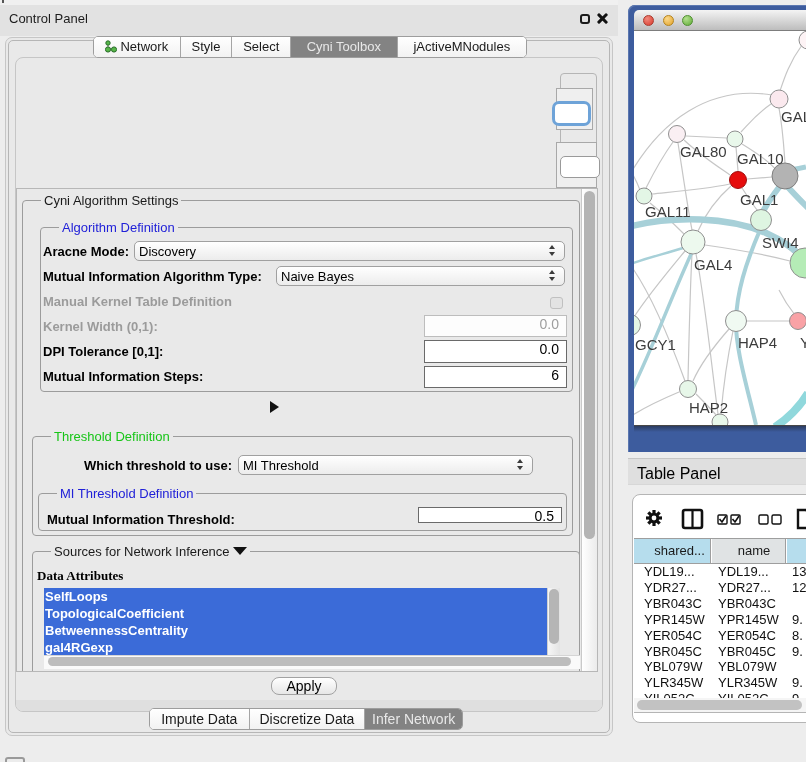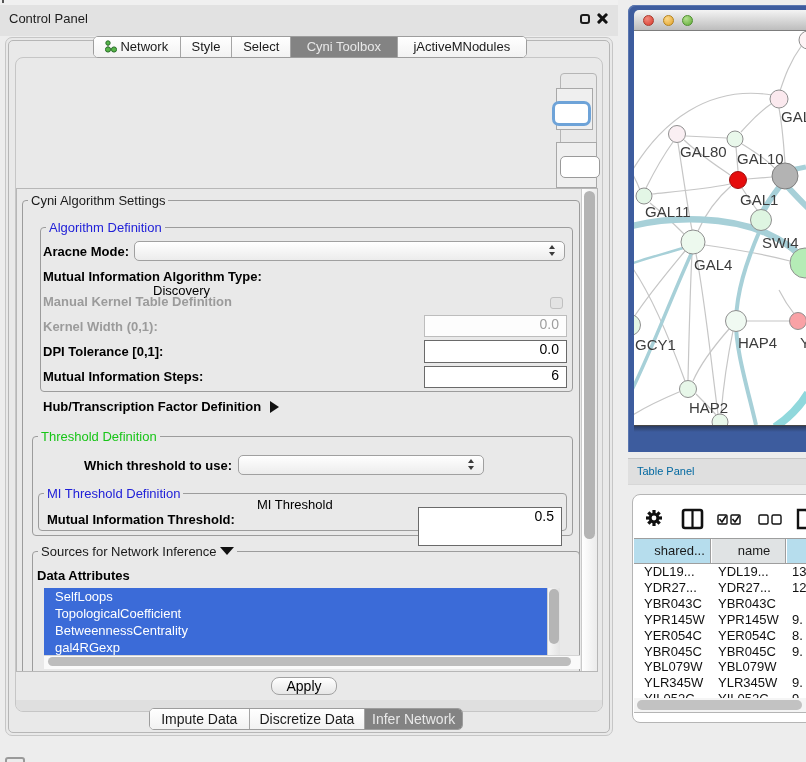--- a/index.html
+++ b/index.html
@@ -22,27 +22,27 @@
 #cp-close .b2 { transform:rotate(-45deg); }
 
 
 .seg-strip { display:flex; height:22px; border:1px solid #9d9d9d; border-radius:5px; background:#fff; overflow:hidden; }
 .seg { font-size:13px; color:#1a1a1a; text-align:center; line-height:20px; border-right:1px solid #a5a5a5; background:linear-gradient(#ffffff,#f2f2f2); white-space:nowrap; }
 .seg:last-child { border-right:none; }
 .seg.sel { background:#838383; color:#e8e8e8; }
 
 
 .grp { position:absolute; border:1px solid #9c9c9c; border-radius:4px; }
-.grp > .gt { position:absolute; top:-8px; left:5px; background:#e9e9e9; padding:0 3px; font-size:13px; line-height:15px; color:#1a1a1a; white-space:nowrap; }
+.grp > .gt { position:absolute; top:-8px; left:18px; background:#e9e9e9; padding:0 3px; font-size:13px; line-height:15px; color:#1a1a1a; white-space:nowrap; }
 .lbl { position:absolute; font-size:13px; font-weight:bold; color:#000; white-space:nowrap; }
 .dis { color:#9b9b9b; }
 
 
 .combo { position:absolute; border:1px solid #a0a0a0; border-radius:5px; background:linear-gradient(#ffffff,#ececec); font-size:13px; color:#000; }
-.combo .ct { position:absolute; left:18px; top:2px;margin-top:39px; }
+.combo .ct { position:absolute; left:4px; top:2px; }
 .combo .ar { position:absolute; right:8px; top:3px; width:8px; display:flex; flex-direction:column; align-items:center; }
 .combo .ar .u { width:0; height:0; border-left:3.5px solid transparent; border-right:3.5px solid transparent; border-bottom:4.5px solid #3c3c3c; margin-bottom:2.5px; }
 .combo .ar .d { width:0; height:0; border-left:3.5px solid transparent; border-right:3.5px solid transparent; border-top:4.5px solid #3c3c3c; }
 
 
 .fld { position:absolute; background:#fff; font-size:14px; text-align:right; padding-right:7px; color:#000; }
 .fld.en { border:1.5px solid #6a6a6a; }
 .fld.di { border:1px solid #bdbdbd; color:#9e9e9e; background:#fdfdfd; }
 
 </style>
@@ -96,56 +96,62 @@
       </div>
     <div class="lbl" style="left:26px; top:55px;">Aracne Mode:</div>
     <div class="combo" style="left:117px; top:52px; width:431px; height:20px;">
         <span class="ct">Discovery</span>
         <span class="ar">
           <span class="u"></span>
           <span class="d"></span>
         </span>
       </div>
     <div class="lbl" style="left:26px; top:80px;">Mutual Information Algorithm Type:</div>
+    <div class="combo" style="left:259px; top:77px; width:289px; height:20px;">
+        <span class="ct">Naive Bayes</span>
+        <span class="ar">
+          <span class="u"></span>
+          <span class="d"></span>
+        </span>
+      </div>
     <div class="lbl dis" style="left:26px; top:105px;">Manual Kernel Table Definition</div>
     <div class="abs" style="left:533px; top:108px; width:13px; height:12px; background:#e3e3e3; border:1px solid #c0c0c0; border-radius:3px;"></div>
     <div class="lbl dis" style="left:26px; top:130px;">Kernel Width (0,1):</div>
     <div class="fld di" style="left:407px; top:126px; width:143px; height:22px;">0.0</div>
     <div class="lbl" style="left:26px; top:155px;">DPI Tolerance [0,1]:</div>
     <div class="fld en" style="left:407px; top:151px; width:143px; height:23px;">0.0</div>
     <div class="lbl" style="left:26px; top:180px;">Mutual Information Steps:</div>
     <div class="fld en" style="left:407px; top:177px; width:143px; height:22px;">6</div>
 
-    <div class="lbl" style="left:26px; top:210px;">Hub/Transcription Factor Definition</div>
     <div class="abs" style="left:253px; top:212px; width:0; height:0; border-top:6px solid transparent; border-bottom:6px solid transparent; border-left:9px solid #111;"></div>
 
     <div class="grp" style="left:15px; top:247px; width:541px; height:100px;">
         <span class="gt" style="color:#17c517;">Threshold Definition</span>
       </div>
     <div class="lbl" style="left:20px; top:269px; width:195px; text-align:right;">Which threshold to use:</div>
-    <div class="combo" style="left:221px; top:266px; width:246px; height:20px;">
+    <div class="combo" style="left:221px; top:266px; width:295px; height:20px;">
         <span class="ct">MI Threshold</span>
         <span class="ar">
           <span class="u"></span>
           <span class="d"></span>
         </span>
       </div>
 
     <div class="grp" style="left:21px; top:304px; width:529px; height:38px;">
         <span class="gt" style="color:#2121d8;text-align:center;">MI Threshold Definition</span>
       </div>
     <div class="lbl" style="left:30px; top:323px;">Mutual Information Threshold:</div>
-    <div class="fld en" style="left:401px; top:318px; width:144px; height:39px;">0.5</div>
+    <div class="fld en" style="left:401px; top:318px; width:144px; height:16px;">0.5</div>
 
     <div class="grp" style="left:15px; top:362px; width:548px; height:130px;">
         <span class="gt">Sources for Network Inference <span style="display:inline-block;width:0;height:0;border-left:7px solid transparent;border-right:7px solid transparent;border-top:8px solid #111;vertical-align:1px;"></span></span>
       </div>
-    <div class="lbl" style="left:20px; top:379px;">Data Attributes</div>
+    <div class="lbl" style="left:20px; top:379px;font-family:Liberation Serif, serif;">Data Attributes</div>
     <div class="abs" style="left:27px; top:399px; width:516px; height:67px; background:#3b6bd8; font-size:13px; color:#fff;">
-      <div style="padding-left:11px; line-height:17px;">SelfLoops<br>TopologicalCoefficient<br>BetweennessCentrality<br>gal4RGexp</div>
+      <div style="padding-left:1px; line-height:17px;font-weight:bold;">SelfLoops<br>TopologicalCoefficient<br>BetweennessCentrality<br>gal4RGexp</div>
     </div>
     <div class="abs" style="left:530px; top:399px; width:13px; height:67px; background:linear-gradient(90deg,#f6f6f6,#e3e3e3); border-left:1px solid #cfcfcf;"></div>
     <div class="abs" style="left:531.5px; top:400px; width:10px; height:55px; background:#b5b5b5; border-radius:5px;"></div>
     <div class="abs" style="left:27px; top:466px; width:536px; height:14px; background:#fafafa; border-top:1px solid #d5d5d5;"></div>
     <div class="abs" style="left:31px; top:468px; width:523px; height:9px; background:#bdbdbd; border-radius:5px;"></div>
 
     <div class="abs" style="left:564px; top:0; width:17px; height:484px; background:linear-gradient(90deg,#ffffff,#eaeaea); border-left:1px solid #c9c9c9;"></div>
     <div class="abs" style="left:566.5px; top:2px; width:11px; height:348px; background:#b4b4b4; border-radius:6px;"></div>
   </div>
 
@@ -239,21 +245,21 @@
           <text x="166" y="317">Y</text>
           <text x="55" y="382">HAP2</text>
         </g>
       </svg>
     </div>
     <div class="abs" style="left:6px; top:420px; width:172px; height:1px; background:#474747;"></div>
     <div class="abs" style="left:6px; top:421px; width:172px; height:6px; background:linear-gradient(#2b3c60,#3d5c9e);"></div>
   </div>
 
   <div class="abs" style="left:628px; top:458px; width:178px; height:27px; background:#dfdfdf; border-top:1px solid #c6c6c6; border-bottom:1px solid #d7d7d7;">
-    <span style="position:absolute; left:9px; top:6px; font-size:11px; color:#0369a1;">Table Panel</span>
+    <span style="position:absolute; left:9px; top:6px; font-size:16px; color:#000000;">Table Panel</span>
   </div>
   <div class="abs" style="left:632px; top:494px; width:180px; height:229px; background:#fff; border:1px solid #b5b5b5; border-radius:8px 0 0 8px;">
 
     <svg class="abs" style="left:12px; top:13px;" width="166" height="22" viewBox="0 0 166 22">
 
       <g transform="translate(9,10)">
         <g fill="#111">
           <circle r="5.2"></circle>
           <g>
             <rect x="-1.6" y="-8" width="3.2" height="16"></rect>

